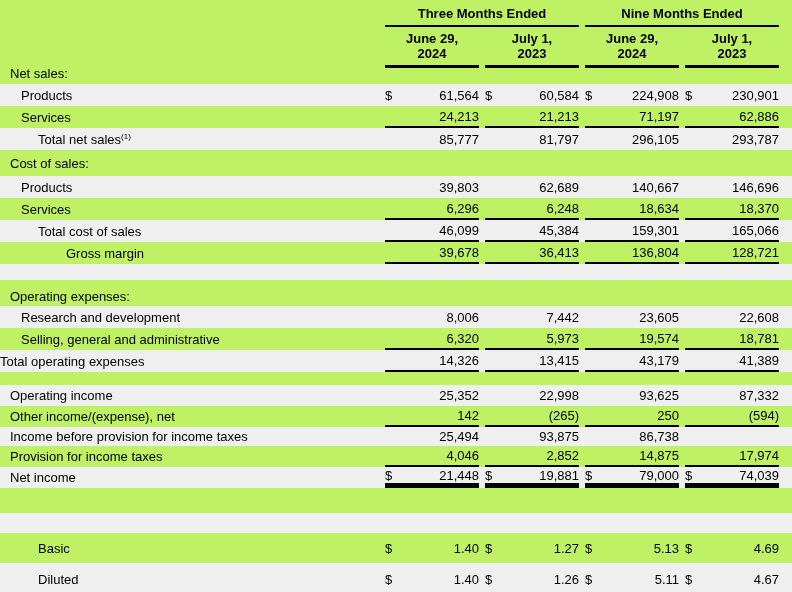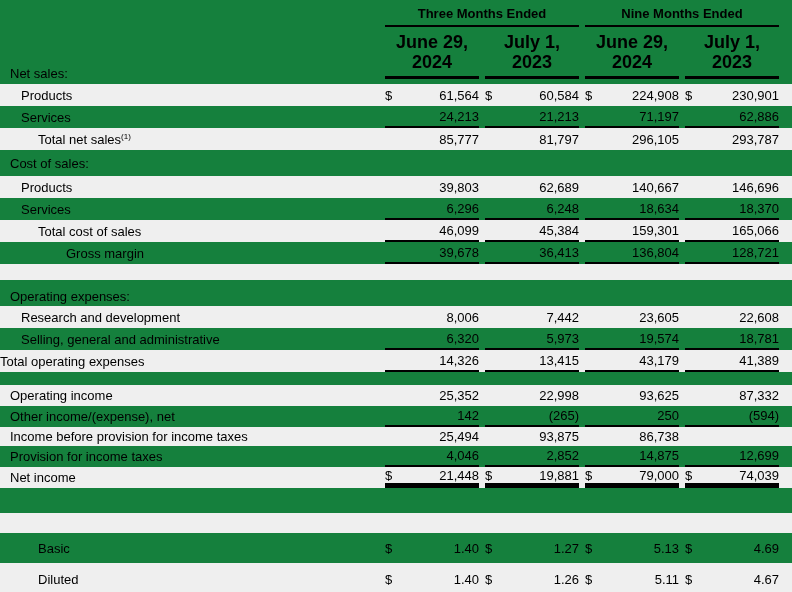--- a/index.html
+++ b/index.html
@@ -1,33 +1,33 @@
 <!DOCTYPE html>
 <html><head>
 <meta charset="utf-8">
 <style>
   html,body{margin:0;padding:0;}
   body{
     width:792px;height:592px;overflow:hidden;background:#ffffff;
     font-family:"Liberation Sans",sans-serif;color:#000;
   }
-  .sheet{width:792px;height:592px;overflow:hidden;background:#15803d;}
+  .sheet{width:792px;height:592px;overflow:hidden;background:#bef264;}
 
   
   .thead{display:flex;box-sizing:border-box;height:62px;padding:6px 13px 0 10px;}
   .label-spacer{width:375px;flex:none;}
   .units-area{display:flex;gap:6px;flex:none;width:394px;}
   .group{width:194px;flex:none;}
   .group-label{
     font-weight:bold;font-size:13px;text-align:center;
     border-bottom:2px solid #000;padding-bottom:4px;white-space:nowrap;
   }
   .group-cols{display:flex;gap:6px;margin-top:2px;}
   .colhead{
-    width:94px;flex:none;box-sizing:border-box;font-weight:bold;font-size:18px;
+    width:94px;flex:none;box-sizing:border-box;font-weight:bold;font-size:13px;
     line-height:1.12;text-align:center;border-bottom:3px solid #000;padding:3px 0 4px;
     white-space:nowrap;
   }
 
   
   .row{display:flex;align-items:center;height:22px;box-sizing:border-box;padding-right:13px;}
   .row.shaded{background:#efefef;}
   .lab{flex:1;font-size:13px;white-space:nowrap;overflow:hidden;}
   .lab sup{font-size:8px;line-height:0;}
   .units{display:flex;gap:6px;width:394px;flex:none;height:100%;}
@@ -411,21 +411,21 @@
           <div class="unit rule">
             <span class="dollar"></span>
             <span class="val">2,852</span>
           </div>
           <div class="unit rule">
             <span class="dollar"></span>
             <span class="val">14,875</span>
           </div>
           <div class="unit rule">
             <span class="dollar"></span>
-            <span class="val">12,699</span>
+            <span class="val">17,974</span>
           </div>
         </div>
       </div>
       <div class="row shaded" style="height: 21px;">
         <div class="lab" style="padding-left: 10px;"><span>Net income</span></div>
         <div class="units">
           <div class="unit rule-thick">
             <span class="dollar">$</span>
             <span class="val">21,448</span>
           </div>

